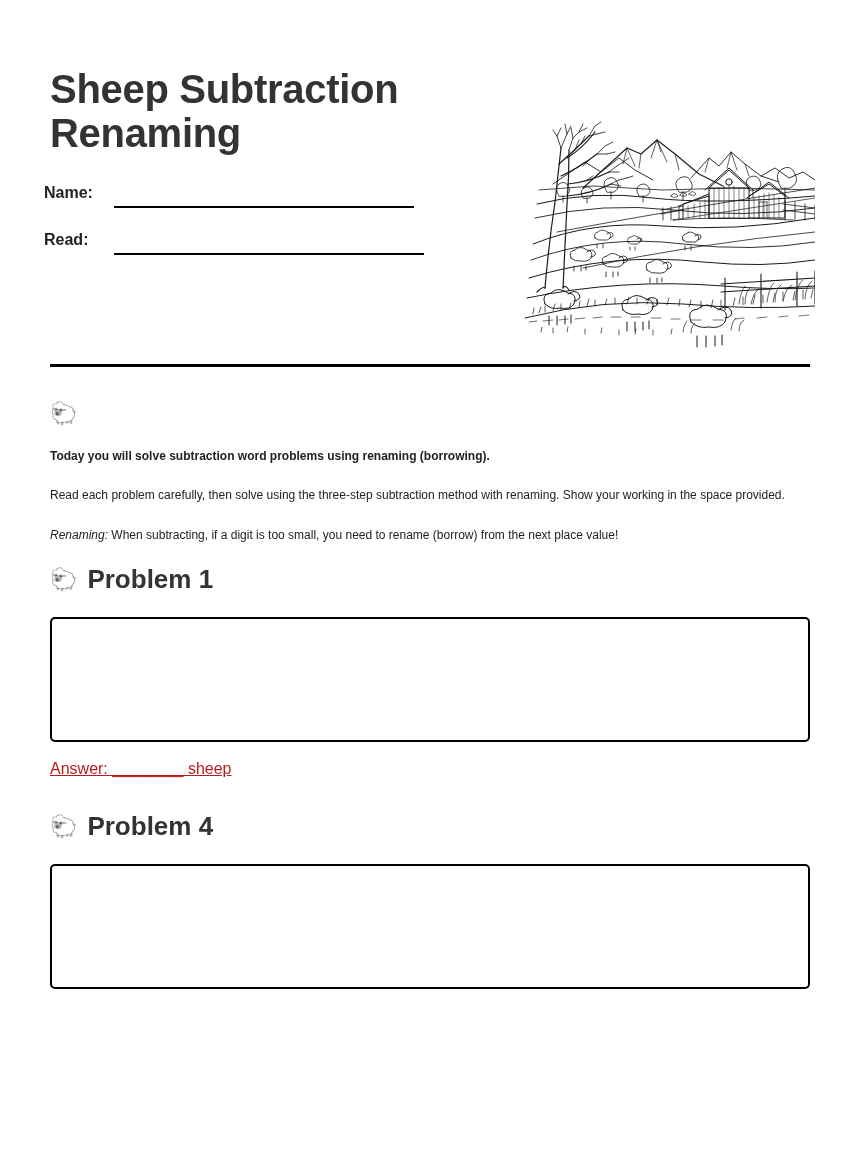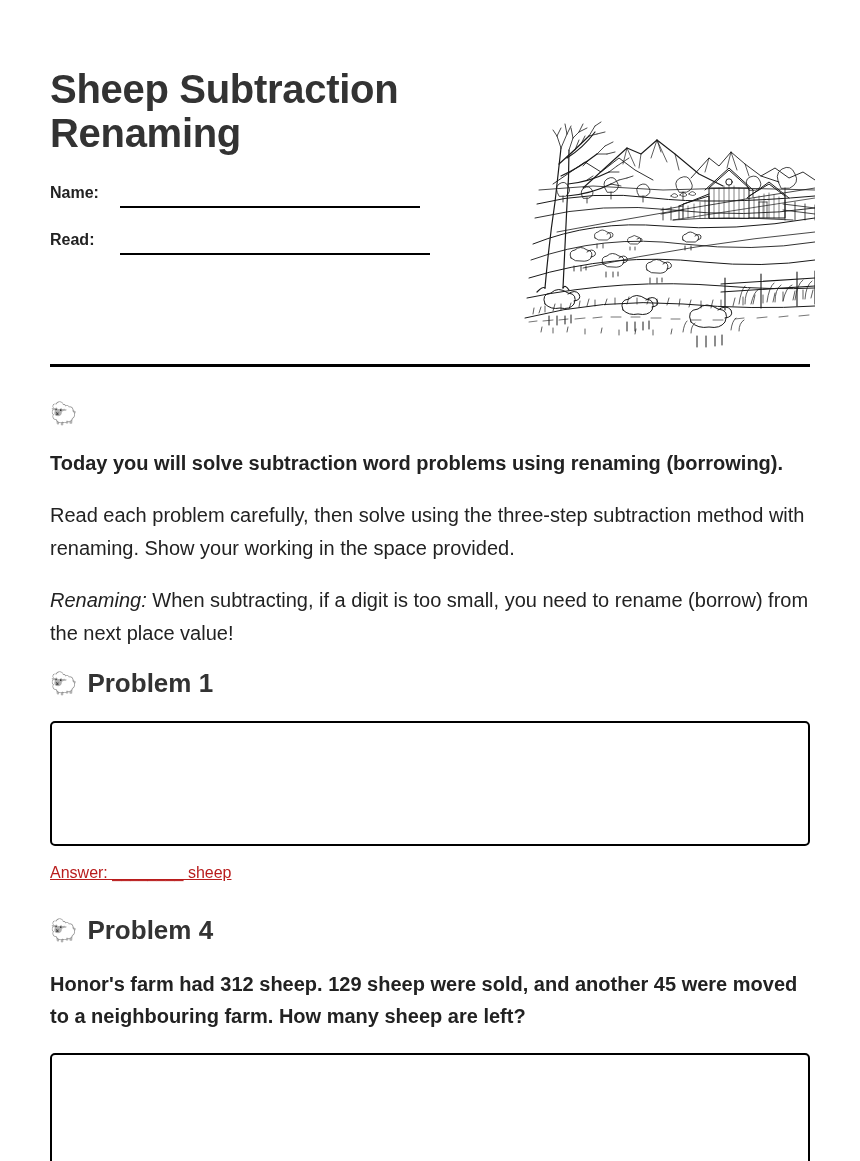--- a/index.html
+++ b/index.html
@@ -21,21 +21,21 @@
   .title {
     position: absolute;
     left: 50px; top: 47px;
     width: 430px;
     font-size: 40px;
     line-height: 1.1;
     font-weight: bold;
     color: #333333;
     letter-spacing: -0.3px;
   }
-  .fields { position: absolute; left: 50px; top: 160px; width: 420px; }
+  .fields { position: absolute; left: 44px; top: 160px; width: 420px; }
   .field-row { position: relative; height: 47px; }
   .field-label {
     position: absolute; left: 0; top: 4px;
     font-size: 16px; font-weight: bold; color: #222222;
   }
   .field-line {
     position: absolute;
     left: 70px; top: 26px;
     height: 0;
     border-bottom: 2px solid #000000;
@@ -78,21 +78,21 @@
   .section-heading.problem {
     font-size: 26px;
     margin: 0 0 22px 0;
   }
   .sheep-icon {
     font-size: 22px;
     line-height: 1;
     display: inline-block;
   }
   .para {
-    font-size: 20px;
+    font-size: 12px;
     line-height: 1.62;
     color: #222222;
     margin: 0 0 20px 0;
   }
   .para.bold { font-weight: bold; }
   .para em { font-style: italic; }
   .spacer-lg { height: 34px; }
 
   .work-box {
     border: 2px solid #000000;
@@ -328,18 +328,17 @@
 
     <div class="answer-line">Answer: ________ sheep</div>
 
     <div class="spacer-lg"></div>
 
     <h2 class="section-heading problem">
       <span class="sheep-icon">🐑</span>
       <span>Problem 4</span>
     </h2>
 
-    <p class="para bold">Honor's farm had 312 sheep. 129 sheep were sold, and another 45 were moved to a neighbouring farm. How many sheep are left?</p>
 
     <div class="work-box"></div>
 
   </div>
 </div>
 
 </body></html>

